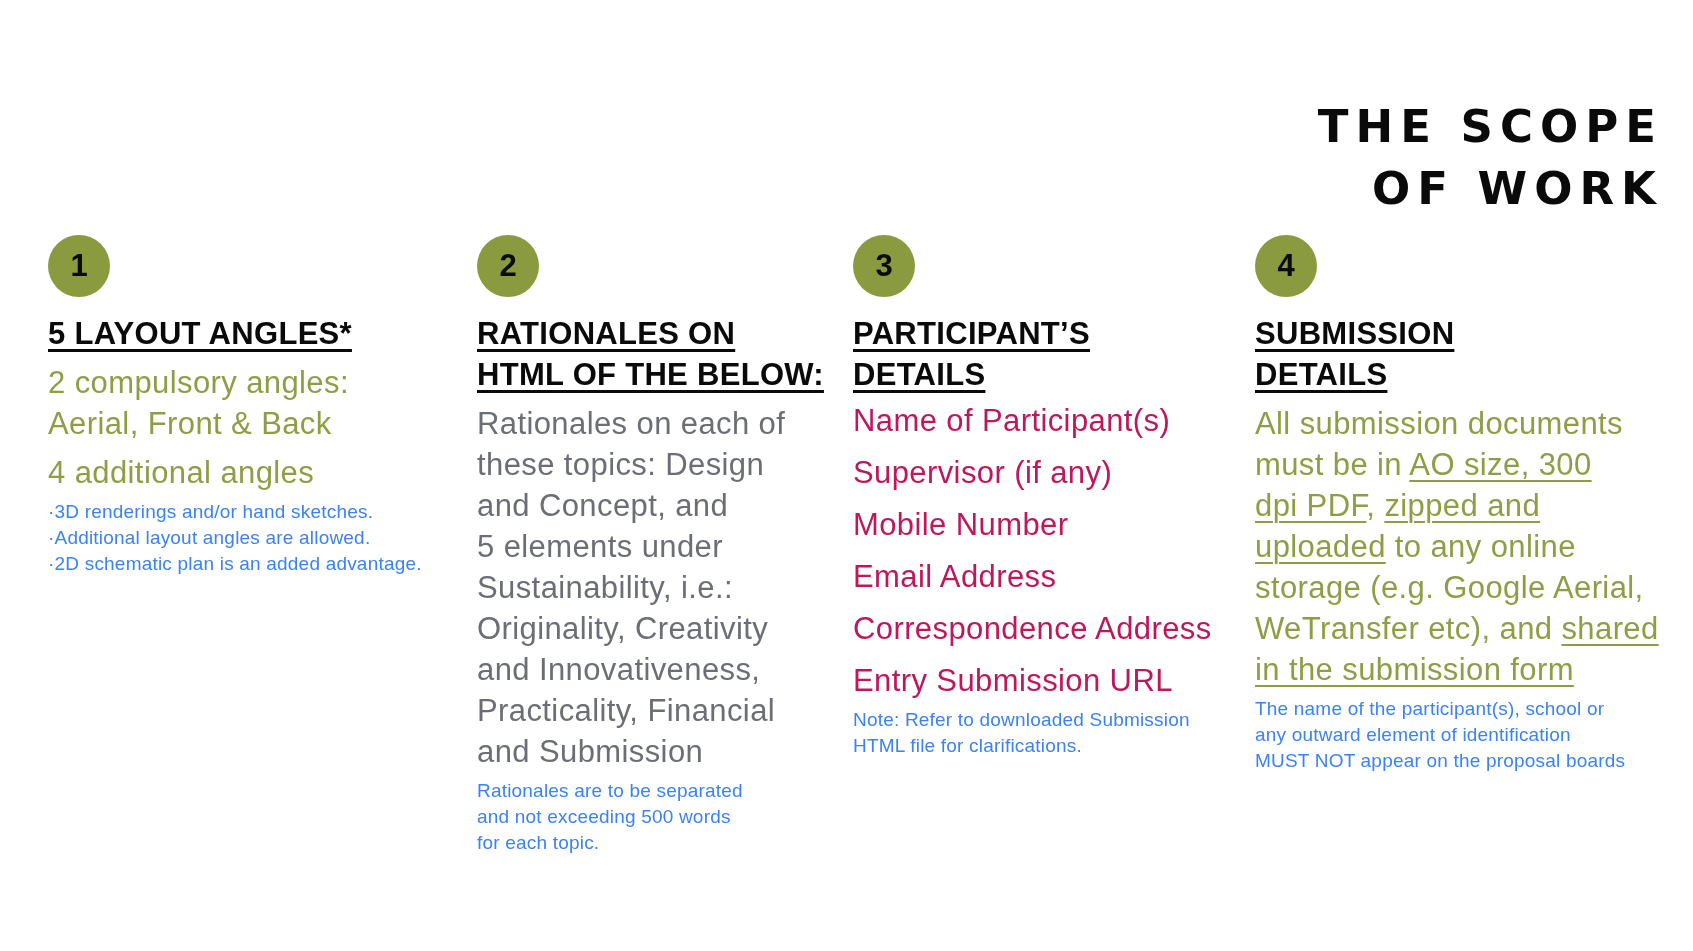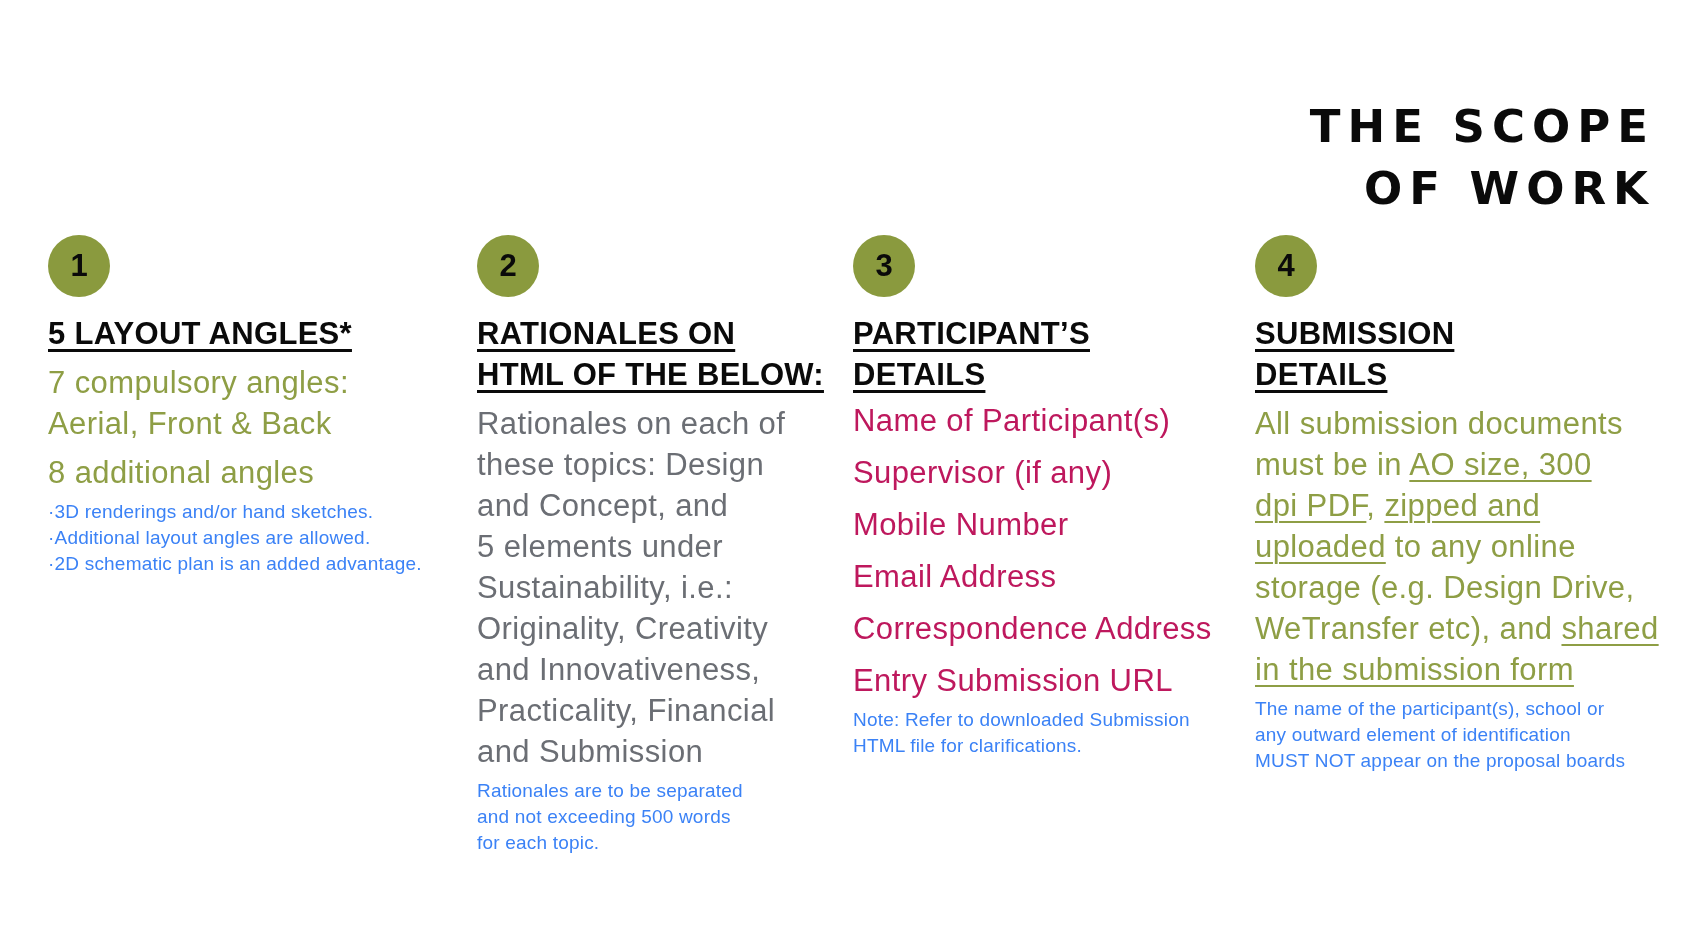--- a/index.html
+++ b/index.html
@@ -1,18 +1,18 @@
 <!DOCTYPE html>
 <html><head>
 <meta charset="utf-8">
 <style>
   html, body { margin:0; padding:0; background:#ffffff; }
   body { width:1693px; height:951px; position:relative; overflow:hidden;
          font-family:"DejaVu Sans", sans-serif; }
-  .title { position:absolute; right:38px; top:96px; text-align:right;
+  .title { position:absolute; right:30px; top:96px; text-align:right;
            font-family:"DejaVu Sans", sans-serif; font-weight:bold;
            font-size:45px; line-height:62px; letter-spacing:7px; color:#0a0a0a; }
   .title div { white-space:nowrap; }
   .col { position:absolute; top:235px; }
   .badge { width:62px; height:62px; border-radius:50%; background:#8a9a3e;
            display:flex; align-items:center; justify-content:center;
            font-family:"Liberation Sans", sans-serif; font-weight:bold; font-size:31px; color:#0a0a0a; }
   .heading { margin-top:16px; font-family:"Liberation Sans", sans-serif; font-weight:bold;
              font-size:31px; line-height:41px; color:#0a0a0a; text-decoration:underline;
              text-decoration-thickness:3px; text-underline-offset:5px; white-space:nowrap; letter-spacing:0.3px; }
@@ -29,25 +29,25 @@
 
 <div class="title">
   <div>THE SCOPE</div>
   <div>OF WORK</div>
 </div>
 
 <div class="col" style="left:48px; width:410px;">
   <div class="badge">1</div>
   <div class="heading">5 LAYOUT ANGLES*</div>
   <div class="big green" style="margin-top:8px;">
-    <div>7 compulsory angles:</div>
+    <div>2 compulsory angles:</div>
     <div>Aerial, Front &amp; Back</div>
   </div>
   <div class="big green" style="margin-top:8px;">
-    <div>8 additional angles</div>
+    <div>4 additional angles</div>
   </div>
   <div class="small" style="margin-top:6px;">
     <div class="list-item"><span>·</span><span>3D renderings and/or hand sketches.</span></div>
     <div class="list-item"><span>·</span><span>Additional layout angles are allowed.</span></div>
     <div class="list-item"><span>·</span><span>2D schematic plan is an added advantage.</span></div>
   </div>
 </div>
 
 <div class="col" style="left:477px; width:370px;">
   <div class="badge">2</div>
@@ -97,21 +97,21 @@
   <div class="badge">4</div>
   <div class="heading">
     <div>SUBMISSION</div>
     <div>DETAILS</div>
   </div>
   <div class="big green" style="margin-top:8px; white-space:nowrap;">
     <div>All submission documents</div>
     <div><span>must be in </span><span class="u">AO size, 300</span></div>
     <div><span class="u">dpi PDF</span><span>, </span><span class="u">zipped and</span></div>
     <div><span class="u">uploaded</span><span> to any online</span></div>
-    <div>storage (e.g. Design Drive,</div>
+    <div>storage (e.g. Google Aerial,</div>
     <div><span>WeTransfer etc), and </span><span class="u">shared</span></div>
     <div class="u">in the submission form</div>
   </div>
   <div class="small" style="margin-top:6px;">
     <div>The name of the participant(s), school or</div>
     <div>any outward element of identification</div>
     <div>MUST NOT appear on the proposal boards</div>
   </div>
 </div>
 

